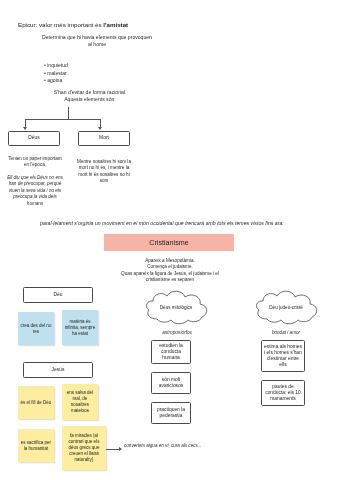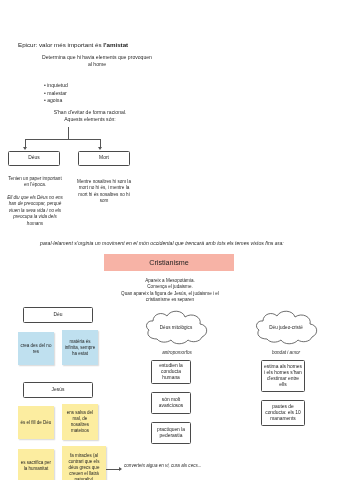--- a/index.html
+++ b/index.html
@@ -12,21 +12,20 @@
     height: 480px;
     position: relative;
     overflow: hidden;
     font-family: "Liberation Sans", sans-serif;
     color: #222222;
     -webkit-font-smoothing: antialiased;
   }
   .canvas {
     position: absolute;
     inset: 0;
-    margin-top: 20px;
   }
   .abs { position: absolute; }
 
   
   .title {
     font-size: 6.2px;
     line-height: 8px;
     color: #1a1a1a;
     white-space: nowrap;
   }

